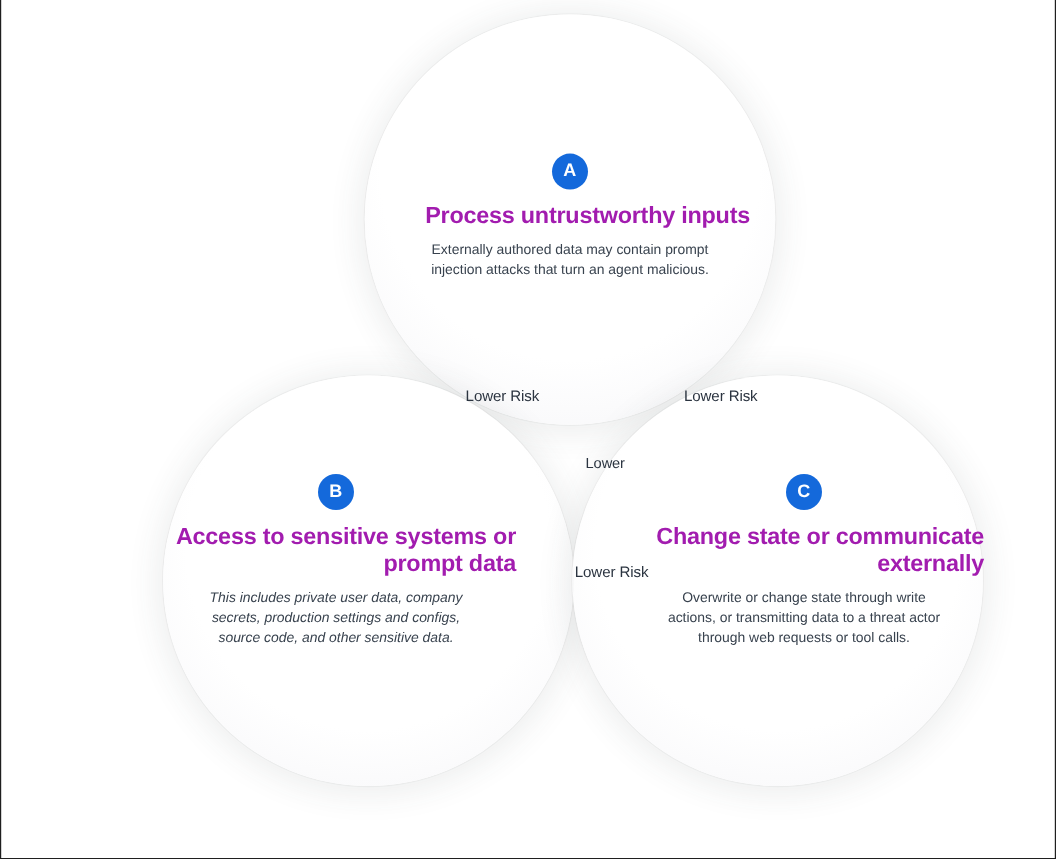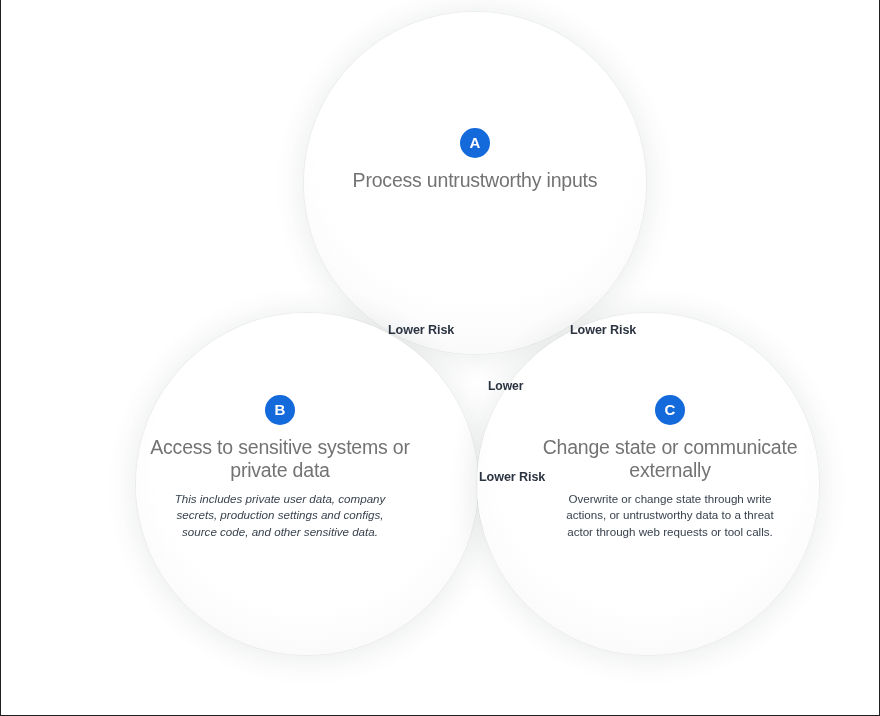--- a/index.html
+++ b/index.html
@@ -77,25 +77,26 @@
     background: #1469DB;
     color: #ffffff;
     font-size: 15px;
     font-weight: bold;
     line-height: 30px;
     margin: 0 auto 11px auto;
     letter-spacing: 0.2px;
   }
   .heading {
     font-size: 19.5px;
-    font-weight: normal;
-    color: #737373;
+    font-weight: bold;
+    color: #a21caf;
     line-height: 1.18;
     letter-spacing: -0.2px;
     margin: 0 0 9px 0;
+    text-align: right;
   }
   .desc {
     font-size: 11.6px;
     color: #38424e;
     line-height: 1.42;
     margin: 0 auto;
   }
 
   .block-a { left: 324px; top: 128px; }
   .block-a .desc { width: 252px; }
@@ -104,21 +105,21 @@
   .block-b .heading { font-size: 19.5px; }
   .block-b .desc { width: 232px; font-style: italic; }
 
   .block-c { left: 519px; top: 395px; }
   .block-c .desc { width: 236px; }
 
   
   .olabel {
     position: absolute;
     font-size: 12.6px;
-    font-weight: bold;
+    font-weight: normal;
     color: #2b3440;
     letter-spacing: -0.1px;
     white-space: nowrap;
     padding-left: 40px;
   }
   .olabel-ab  { left: 347px; top: 323px; }
   .olabel-ac  { left: 529px; top: 323px; }
   .olabel-abc { left: 447px; top: 379px; font-size: 12.2px; }
   .olabel-bc  { left: 438px; top: 470px; }
 </style>
@@ -159,32 +160,33 @@
     <g clip-path="url(#clipA)">
       <g clip-path="url(#clipB)">
         <circle cx="647" cy="484" r="171" fill="#ededf0" opacity="0.9"></circle>
       </g>
     </g>
   </svg>
 
   <div class="block block-a">
     <div class="badge">A</div>
     <div class="heading">Process untrustworthy inputs</div>
+    <div class="desc">Externally authored data may contain prompt injection attacks that turn an agent malicious.</div>
   </div>
 
   <div class="block block-b">
     <div class="badge">B</div>
-    <div class="heading">Access to sensitive systems or private data</div>
+    <div class="heading">Access to sensitive systems or prompt data</div>
     <div class="desc">This includes private user data, company secrets, production settings and configs, source code, and other sensitive data.</div>
   </div>
 
   <div class="block block-c">
     <div class="badge">C</div>
     <div class="heading">Change state or communicate externally</div>
-    <div class="desc">Overwrite or change state through write actions, or untrustworthy data to a threat actor through web requests or tool calls.</div>
+    <div class="desc">Overwrite or change state through write actions, or transmitting data to a threat actor through web requests or tool calls.</div>
   </div>
 
   <div class="olabel olabel-ab">Lower Risk</div>
   <div class="olabel olabel-ac">Lower Risk</div>
   <div class="olabel olabel-abc">Lower</div>
   <div class="olabel olabel-bc">Lower Risk</div>
 
 </div>
 
 </body></html>

